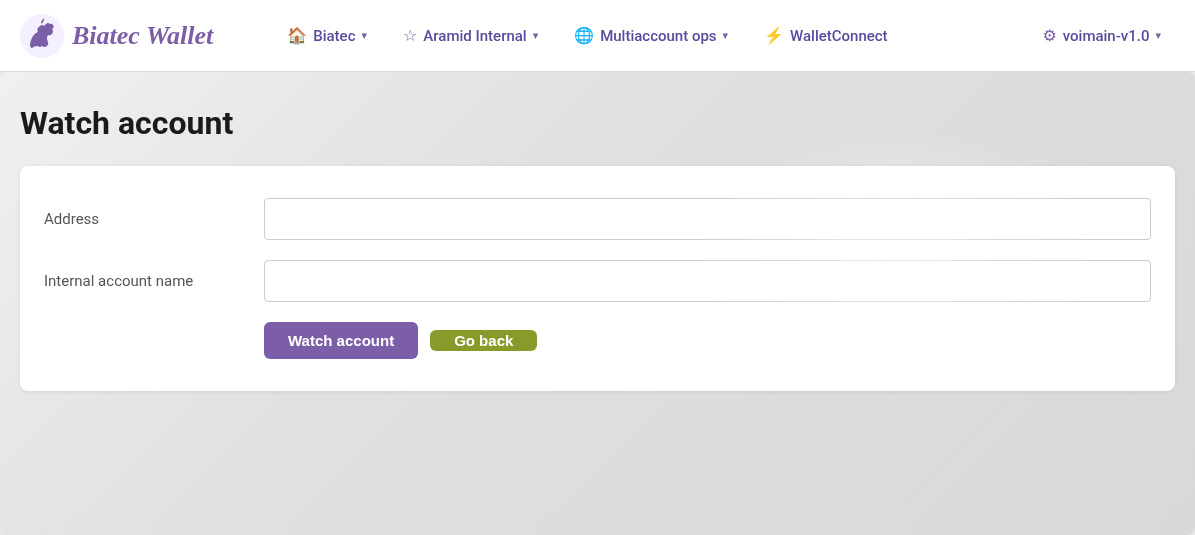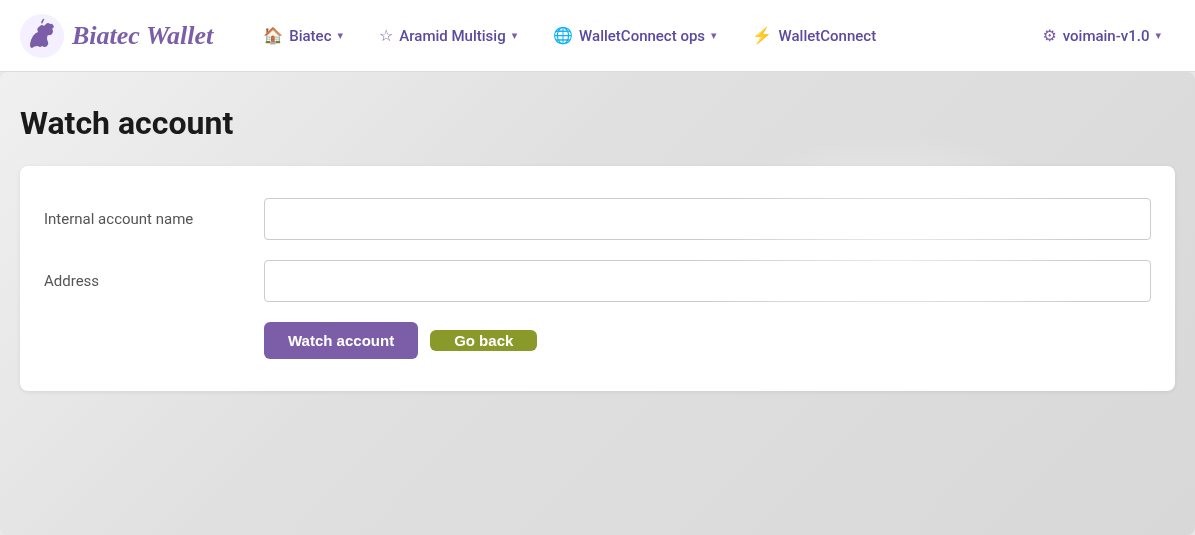--- a/index.html
+++ b/index.html
@@ -25,21 +25,21 @@
       align-items: center;
       padding: 0 20px;
       gap: 32px;
     }
 
     .logo-area {
       display: flex;
       align-items: center;
       gap: 8px;
       text-decoration: none;
-      margin-right: 4px;
+      margin-right: 28px;
     }
 
     .logo-icon {
       width: 44px;
       height: 44px;
     }
 
     .logo-text {
       font-size: 26px;
       font-weight: 700;
@@ -188,53 +188,53 @@
   </a>
 
   <nav class="nav">
     <div class="nav-item">
       <span class="nav-icon">🏠</span>
       <span>Biatec</span>
       <span class="nav-chevron">▾</span>
     </div>
     <div class="nav-item">
       <span class="nav-icon">☆</span>
-      <span>Aramid Multisig</span>
+      <span>Aramid Internal</span>
       <span class="nav-chevron">▾</span>
     </div>
     <div class="nav-item">
       <span class="nav-icon">🌐</span>
-      <span>WalletConnect ops</span>
+      <span>Multiaccount ops</span>
       <span class="nav-chevron">▾</span>
     </div>
     <div class="nav-item">
       <span class="nav-icon">⚡</span>
       <span>WalletConnect</span>
     </div>
     <div class="nav-spacer"></div>
     <div class="nav-item">
       <span class="nav-icon">⚙</span>
       <span>voimain-v1.0</span>
       <span class="nav-chevron">▾</span>
     </div>
   </nav>
 </header>
 
 <main class="main-content">
   <h1 class="page-title">Watch account</h1>
 
   <div class="form-card">
+    <div class="form-row">
+      <label class="form-label">Address</label>
+      <input class="form-input" type="text" placeholder="" style="">
+    </div>
+
     <div class="form-row">
       <label class="form-label">Internal account name</label>
       <input class="form-input" type="text" placeholder="" style="">
     </div>
 
-    <div class="form-row">
-      <label class="form-label">Address</label>
-      <input class="form-input" type="text" placeholder="" style="">
-    </div>
-
     <div class="button-row">
       <button class="btn-watch">Watch account</button>
       <button class="btn-back">Go back</button>
     </div>
   </div>
 </main>
 
 </body></html>

